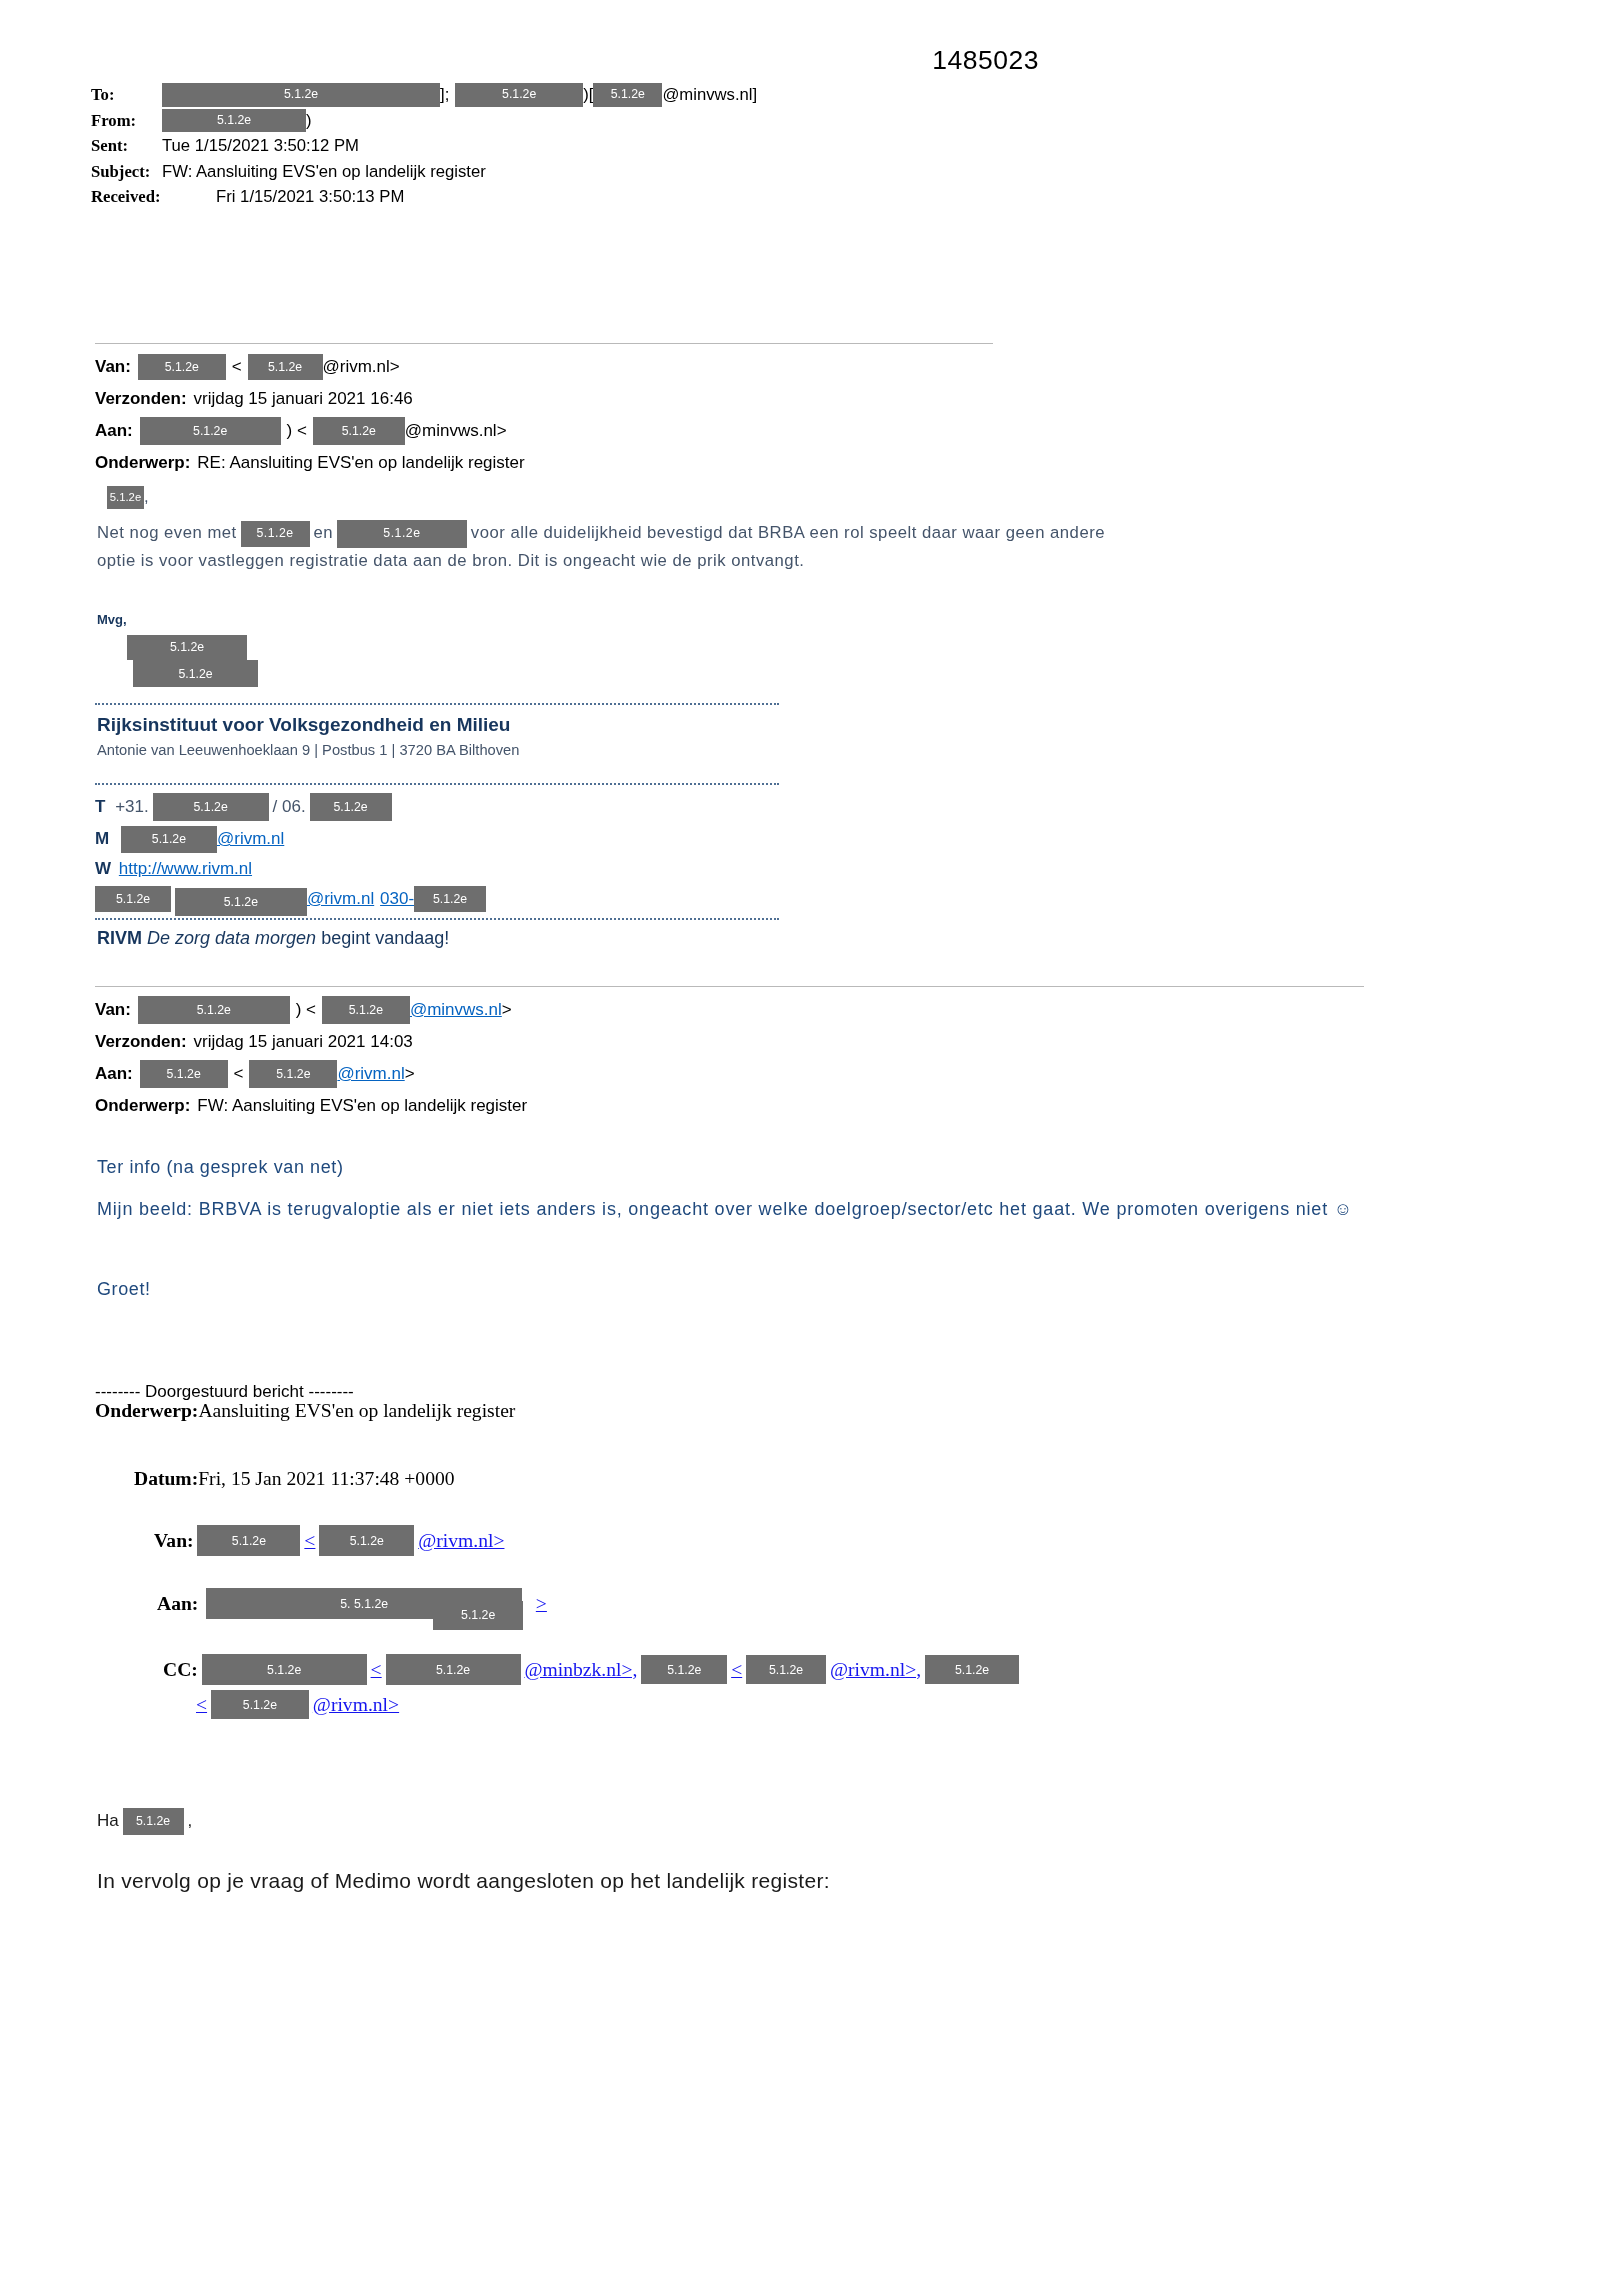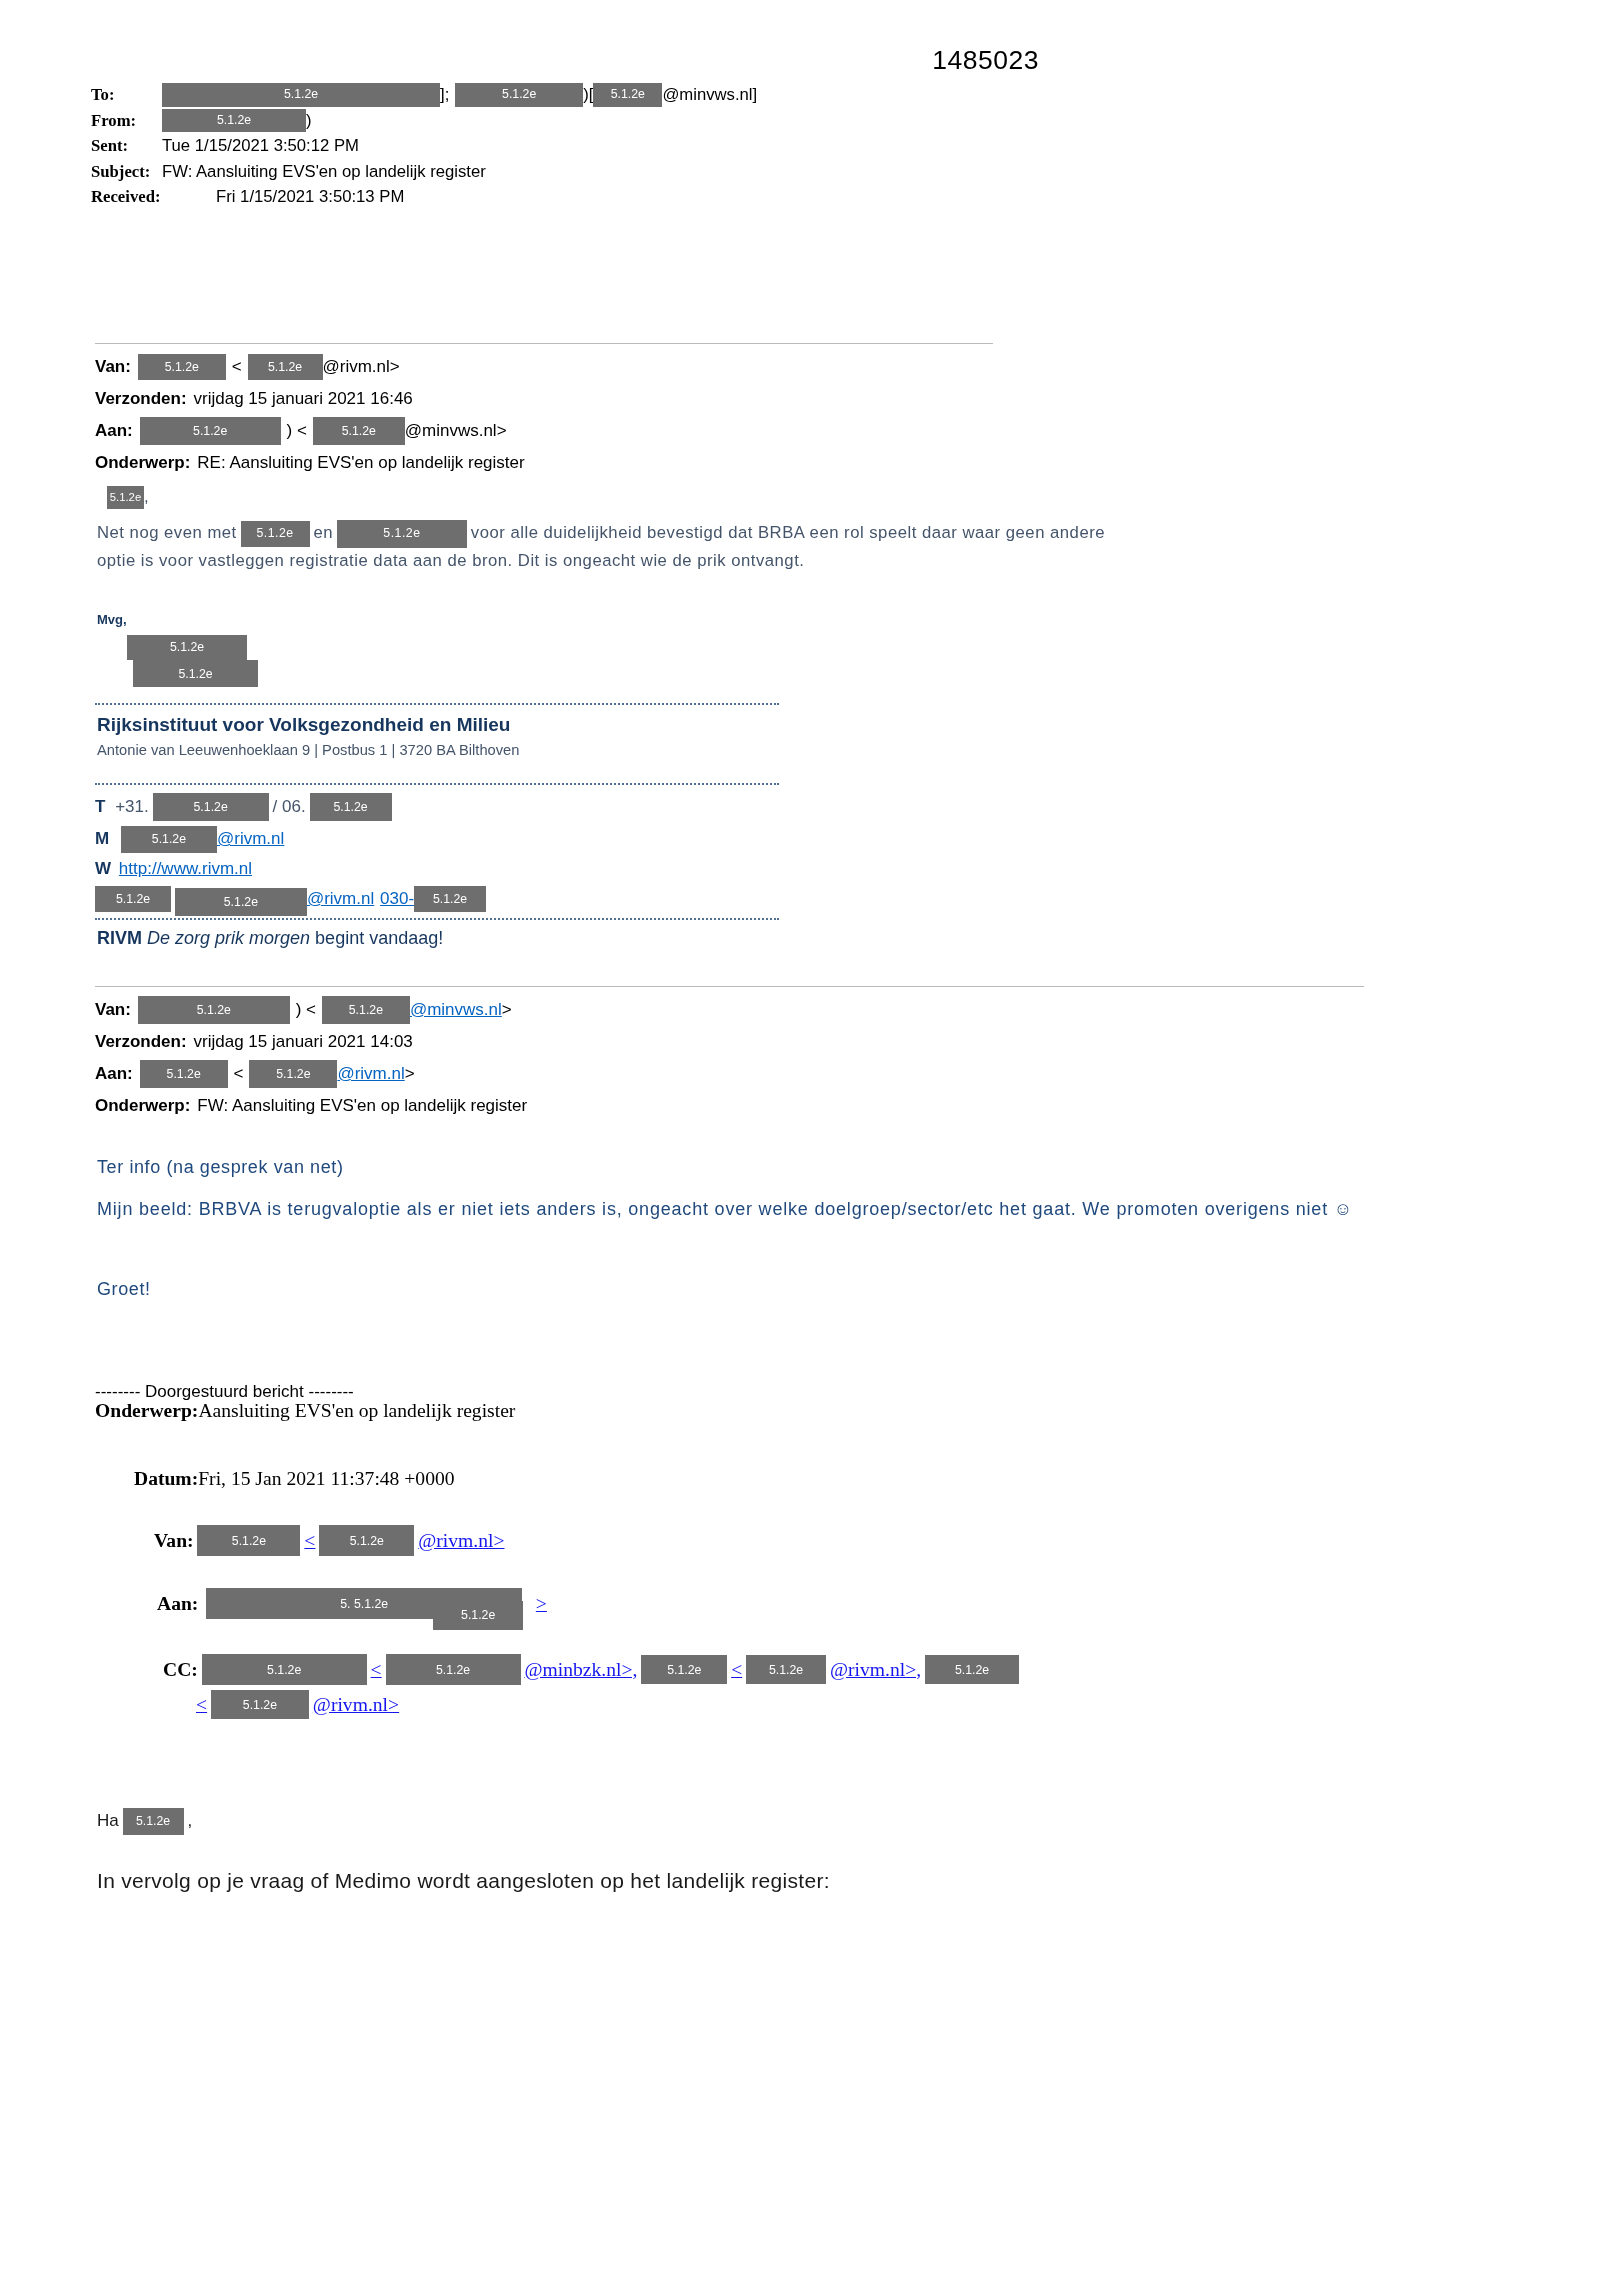--- a/index.html
+++ b/index.html
@@ -152,21 +152,21 @@
     <span class="link">@rivm.nl</span>
     <span class="gap"></span>
     <span class="link">030-</span>
     <span class="redact" style="width:72px;height:25.5px;margin:0;">5.1.2e</span>
   </div>
 
   <div class="dotline" style="left:95px;top:918px;"></div>
 
   <div class="abs" style="left:97px;top:928px;font-size:18px;">
     <span class="navy" style="font-weight:bold;">RIVM</span>
-    <span class="navy" style="font-style:italic;">De zorg prik morgen</span>
+    <span class="navy" style="font-style:italic;">De zorg data morgen</span>
     <span class="navy">begint vandaag!</span>
   </div>
 
   <div class="abs qblock" style="left:95px;top:986px;width:1400px;">
     <div class="qrow">
       <span class="qlabel">Van:</span>
       <span class="redact" style="width:152px;height:27.4px;">5.1.2e</span>
       <span class="gap"></span>
       <span>) &lt;</span>
       <span class="gap"></span>

